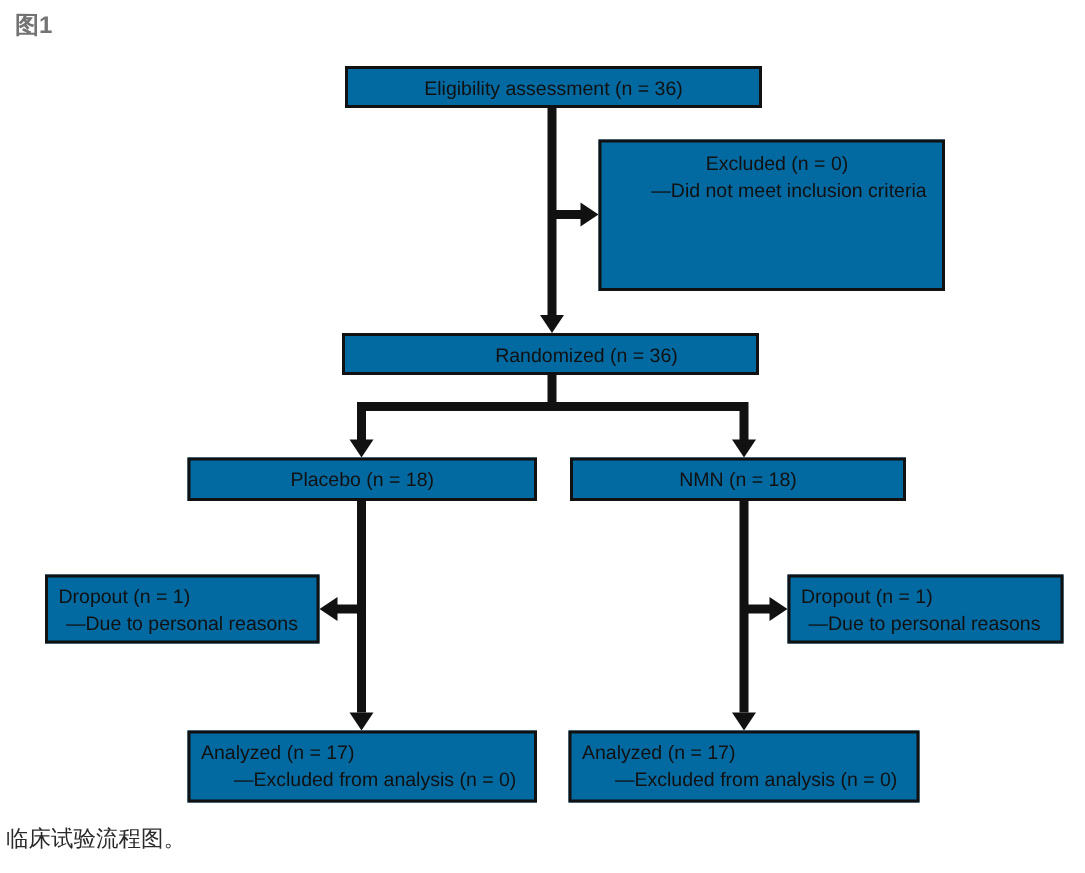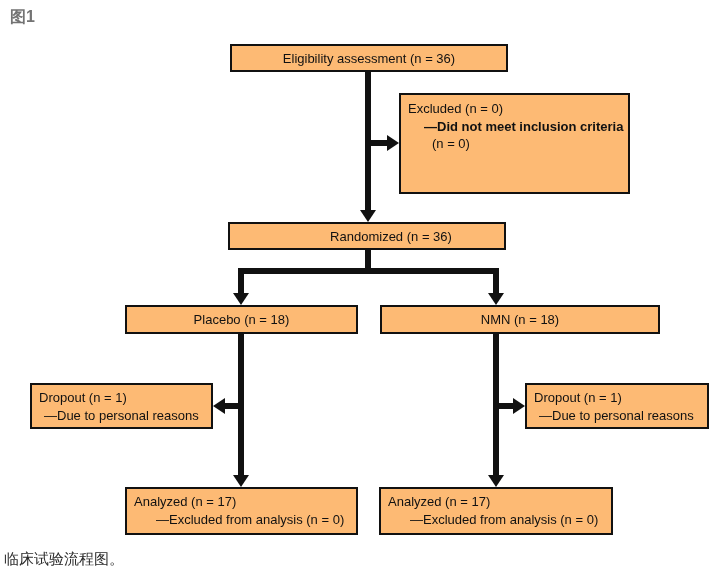--- a/index.html
+++ b/index.html
@@ -25,40 +25,40 @@
     left: 4px;
     top: 550px;
     font-size: 15px;
     color: #2a2a2a;
     text-align: right;
   }
   .fbox {
     position: absolute;
     box-sizing: border-box;
     border: 2px solid #111111;
-    background: #fdba74;
+    background: #0369a1;
     font-size: 13px;
     color: #111111;
     white-space: nowrap;
   }
   .fbox.center {
     display: flex;
     align-items: center;
     justify-content: center;
   }
   .fbox.multi {
     padding: 5px 0 0 7px;
     line-height: 17.5px;
   }
   .fbox.multi2 {
     padding: 4px 0 0 7px;
     line-height: 18px;
   }
   .bline { display: block; }
-  .ind-item   { padding-left: 16px; font-weight: bold; }
+  .ind-item   { padding-left: 16px; }
   .ind-cont   { padding-left: 24px; }
   .ind-small  { padding-left: 5px;  }
   .ind-med    { padding-left: 22px; }
   .vline, .hline { position: absolute; background: #111111; }
   .arr { position: absolute; width: 0; height: 0; }
   .arr.down  { border-left: 8px solid transparent; border-right: 8px solid transparent; border-top: 12px solid #111111; }
   .arr.right { border-top: 8px solid transparent; border-bottom: 8px solid transparent; border-left: 12px solid #111111; }
   .arr.left  { border-top: 8px solid transparent; border-bottom: 8px solid transparent; border-right: 12px solid #111111; }
 </style>
 </head>
@@ -71,42 +71,41 @@
   <div class="fbox center" style="left:230px; top:44px; width:278px; height:28px;">
     <span>Eligibility assessment (n = 36)</span>
   </div>
 
   <div class="vline" style="left:365px; top:71px; width:6px; height:139px;"></div>
   <div class="arr down" style="left:360px; top:210px;"></div>
 
   <div class="hline" style="left:368px; top:140px; width:20px; height:6px;"></div>
   <div class="arr right" style="left:387px; top:135px;"></div>
 
-  <div class="fbox multi" style="left:399px; top:93px; width:231px; height:101px;">
+  <div class="fbox multi" style="left:399px; top:93px; width:231px; height:101px;text-align:center;">
     <span class="bline">Excluded (n = 0)</span>
     <span class="bline ind-item">—Did not meet inclusion criteria</span>
-    <span class="bline ind-cont">(n = 0)</span>
   </div>
 
   <div class="fbox center" style="left:228px; top:222px; width:278px; height:28px;padding-left:48px;">
     <span>Randomized (n = 36)</span>
   </div>
 
   <div class="vline" style="left:365px; top:249px; width:6px; height:20px;"></div>
   <div class="hline" style="left:238px; top:268px; width:261px; height:6px;"></div>
   <div class="vline" style="left:238px; top:274px; width:6px; height:20px;"></div>
   <div class="arr down" style="left:233px; top:293px;"></div>
   <div class="vline" style="left:493px; top:274px; width:6px; height:20px;"></div>
   <div class="arr down" style="left:488px; top:293px;"></div>
 
   <div class="fbox center" style="left:125px; top:305px; width:233px; height:29px;text-align:center;">
     <span>Placebo (n = 18)</span>
   </div>
 
-  <div class="fbox center" style="left:380px; top:305px; width:280px; height:29px;">
+  <div class="fbox center" style="left:380px; top:305px; width:224px; height:29px;">
     <span>NMN (n = 18)</span>
   </div>
 
   <div class="vline" style="left:238px; top:333px; width:6px; height:142px;"></div>
   <div class="arr down" style="left:233px; top:475px;"></div>
 
   <div class="hline" style="left:224px; top:403px; width:17px; height:6px;"></div>
   <div class="arr left" style="left:213px; top:398px;"></div>
 
   <div class="fbox multi2" style="left:30px; top:383px; width:183px; height:46px;">

